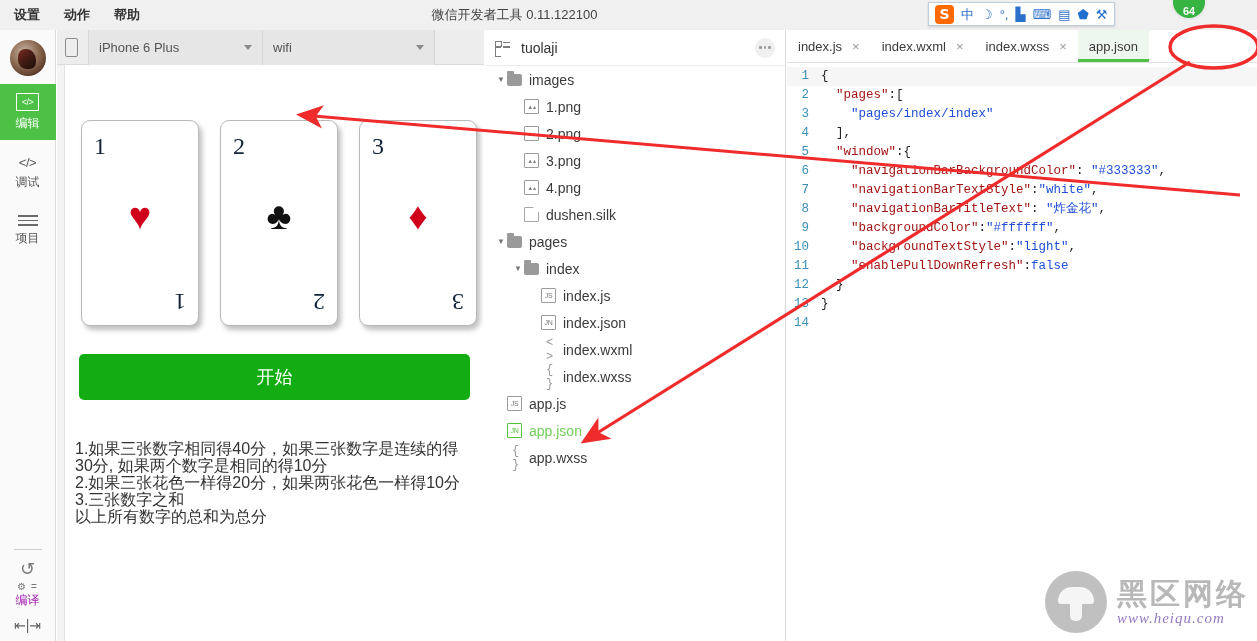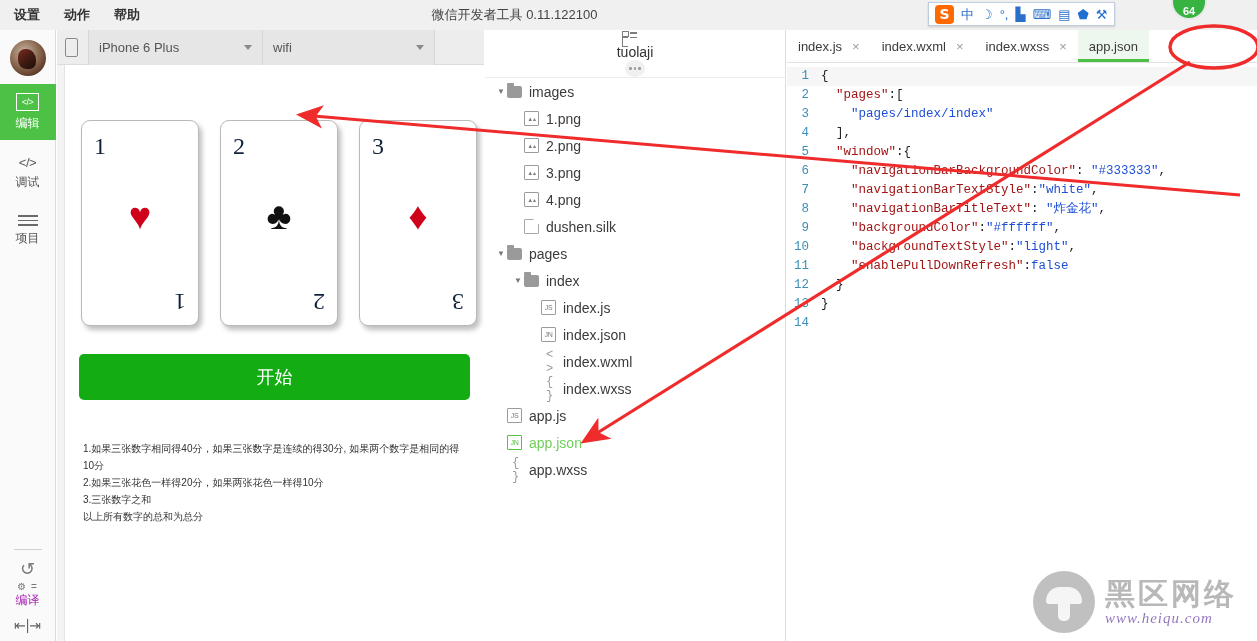--- a/index.html
+++ b/index.html
@@ -140,32 +140,31 @@
   .card .cn-bot { position: absolute; right: 12px; bottom: 10px; font-size: 24px; color: #11223a; transform: rotate(180deg); }
   .card .pip { position: absolute; left: 0; right: 0; top: 76px; text-align: center; font-size: 38px; line-height: 38px; }
   .pip.red { color: #d0021b; }
   .pip.black { color: #111; }
 
   .startbtn {
     margin: 28px 14px 0 14px; height: 46px; border-radius: 5px;
     background: #13ad13; color: #fff; font-size: 18px;
     display: flex; align-items: center; justify-content: center; cursor: pointer;
   }
-  .rules { margin: 40px 14px 0 18px; font-size: 10px; color: #333; line-height: 17px; }
+  .rules { margin: 40px 14px 0 10px; font-size: 16px; color: #333; line-height: 17px; }
   .rules div { white-space: normal; }
 
   
   .tree {
     position: absolute; left: 485px; top: 30px; width: 301px; height: 611px;
     background: #ffffff; border-right: 1px solid #dcdcdc;
   }
   .tree-head {
-    height: 48px; display: flex; align-items: center; padding: 0 10px;
+    height: 36px; display: flex; align-items: center; padding: 0 10px;
     border-bottom: 1px solid #ececec;
-    flex-direction: column;
   }
   .tree-head .proj-ic { width: 16px; height: 16px; margin-right: 10px; position: relative; }
   .tree-head .proj-ic::before { content:""; position:absolute; left:0; top:1px; width:5px; height:4px; border:1px solid #7d7d7d; }
   .tree-head .proj-ic::after {
     content:""; position:absolute; left:0; top:7px; width:5px; height:8px;
     border-left:1px solid #7d7d7d; border-bottom:1px solid #7d7d7d; border-top:1px solid #7d7d7d;
   }
   .tree-head .bars { position:absolute; left:8px; top:2px; }
   .tree-head .bars i { display:block; width:7px; height:1.5px; background:#7d7d7d; margin-bottom:3px; }
   .tree-title { font-size: 14px; color: #333; flex: 1 1 auto; }
@@ -232,21 +231,21 @@
   .ctext { white-space: pre; color: #222; }
   .k-str { color: #a31515; }
   .k-val { color: #1f4fd8; }
   .k-bool { color: #1f4fd8; }
 
   
   .anno { position: absolute; left: 0; top: 0; width: 1257px; height: 641px; pointer-events: none; }
 
   
   .wm {
-    position: absolute; right: 20px; bottom: 8px;
+    position: absolute; right: 8px; bottom: 8px;
     display: flex; align-items: center; gap: 10px; opacity: .62;
   }
   .wm-logo {
     width: 62px; height: 62px; border-radius: 50%; background: #9a9a9a;
     position: relative;
   }
   .wm-logo::before {
     content: ""; position: absolute; left: 13px; top: 16px; width: 36px; height: 17px;
     background: #efefef; border-radius: 18px 18px 4px 4px;
   }

